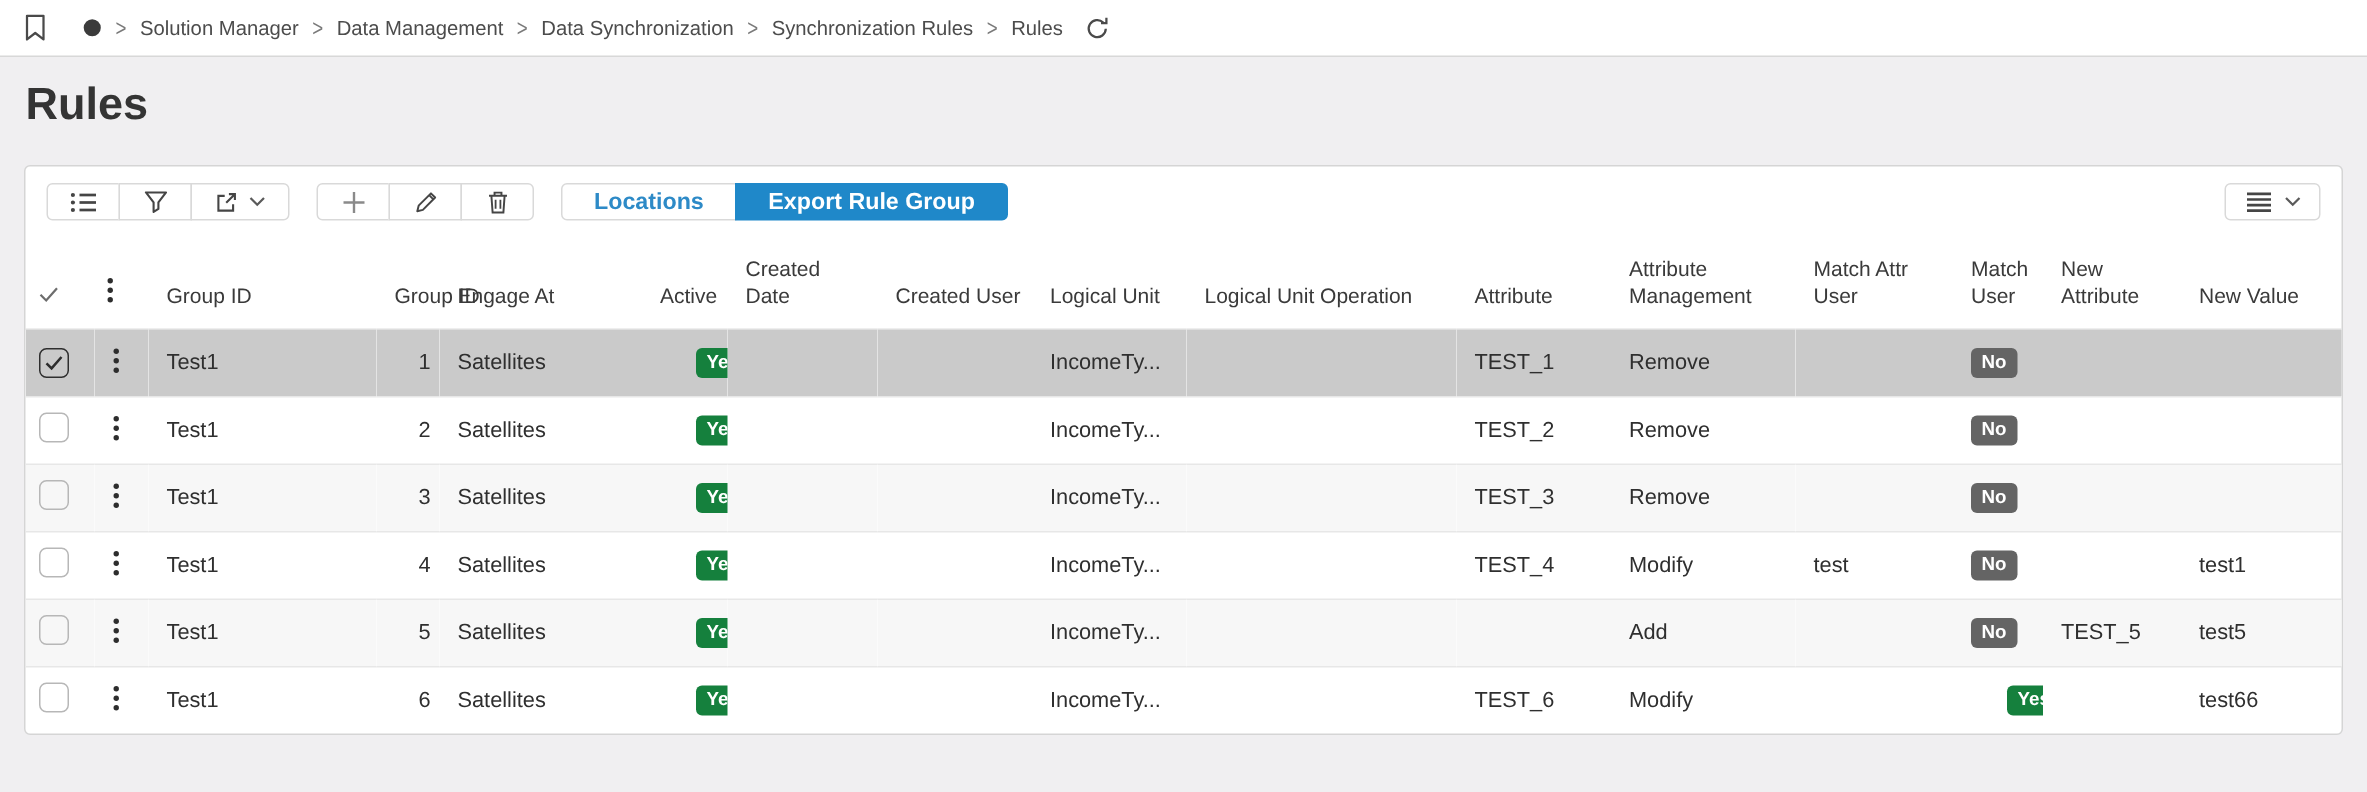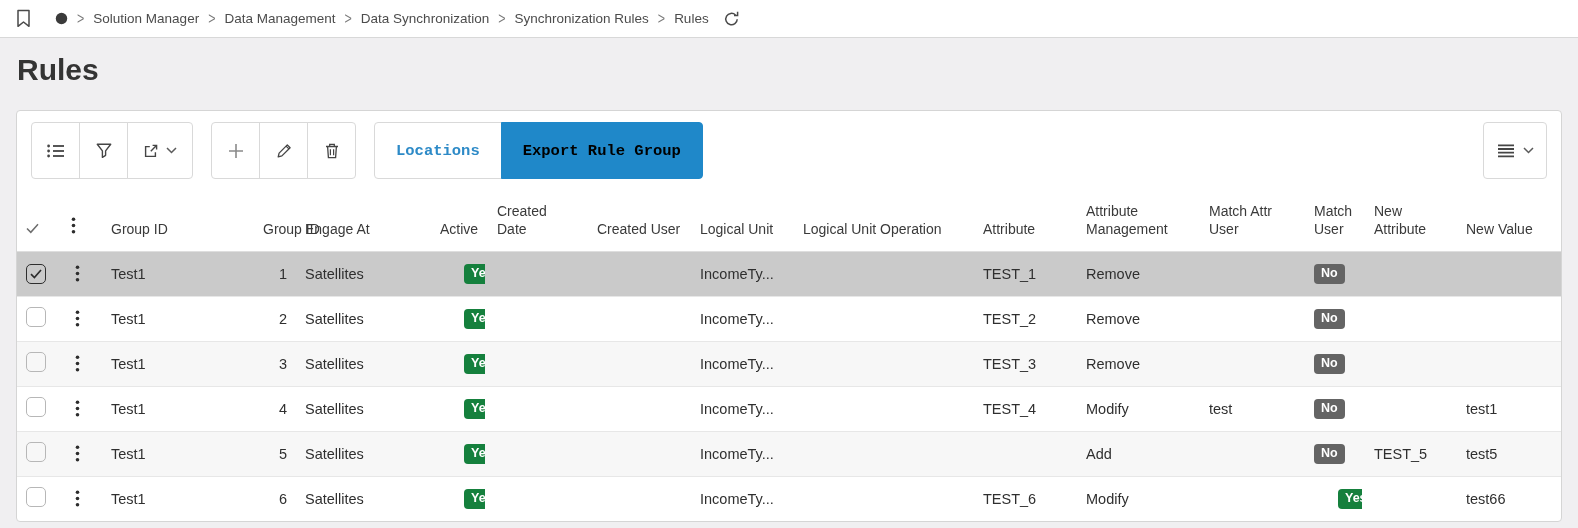--- a/index.html
+++ b/index.html
@@ -22,33 +22,33 @@
   .refresh{margin-left:14px;display:inline-flex;align-items:center;cursor:pointer;}
   
   .title-wrap{padding:15px 17px 23px;}
   h1{margin:0;font-size:30px;line-height:34px;font-weight:700;color:#343434;}
   
   .card{margin:0 16px;background:#fff;border:1px solid #d5d5d5;border-radius:4px;}
   
   .toolbar{display:flex;align-items:center;padding:11px 14px 9px 14px;gap:18px;}
   .btn-group{display:flex;}
   .btn{
-    height:57px;background:#fff;border:1px solid #d9d9d9;
+    height:25px;background:#fff;border:1px solid #d9d9d9;
     display:inline-flex;align-items:center;justify-content:center;
     cursor:pointer;box-sizing:border-box;padding:0;
-    font-family:Liberation Mono, monospace;
+    font-family:Liberation Sans, sans-serif;
   }
   .btn + .btn{margin-left:-1px;}
   .btn-group .btn:first-child{border-radius:4px 0 0 4px;}
   .btn-group .btn:last-child{border-radius:0 4px 4px 0;}
   .icon-btn{width:49px;gap:7px;}
   .icon-btn.wide{width:66px;}
   .tab-btn{padding:0 21px;font-size:15.5px;font-weight:600;color:#2d8ac7;background:#fff;}
   .tab-btn.tab-default{color:#323232;font-weight:600;}
-  .tab-btn.tab-selected{background:#1f88c9;border-color:#1f88c9;color:#000000;}
+  .tab-btn.tab-selected{background:#1f88c9;border-color:#1f88c9;color:#ffffff;}
   .view-btn{margin-left:auto;width:64px;border-radius:4px;gap:8px;}
   .ic{display:inline-flex;align-items:center;line-height:0;}
   
   table{width:100%;border-collapse:collapse;table-layout:fixed;font-size:14.5px;color:#2f2f2f;}
   thead th{
     font-weight:400;font-size:14px;color:#3a3a3a;text-align:left;
     vertical-align:bottom;padding:14px 14px 12px 12px;line-height:1.32;
     border-bottom:1px solid #dedede;white-space:nowrap;
   }
   thead th.col-rule_id{text-align:right;padding-right:6px;}

